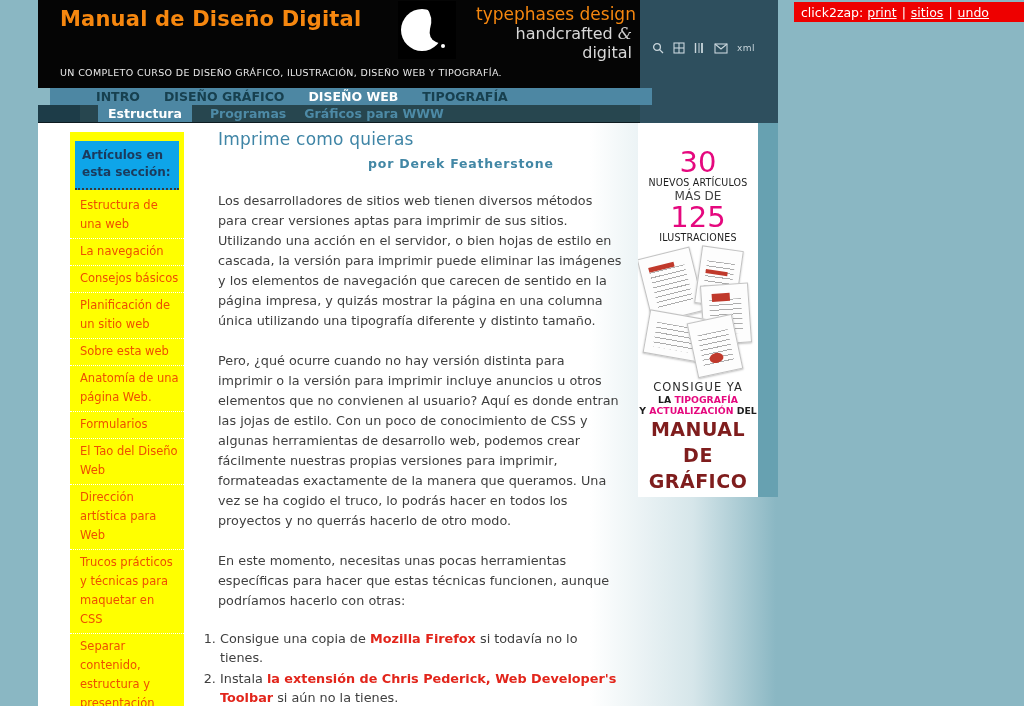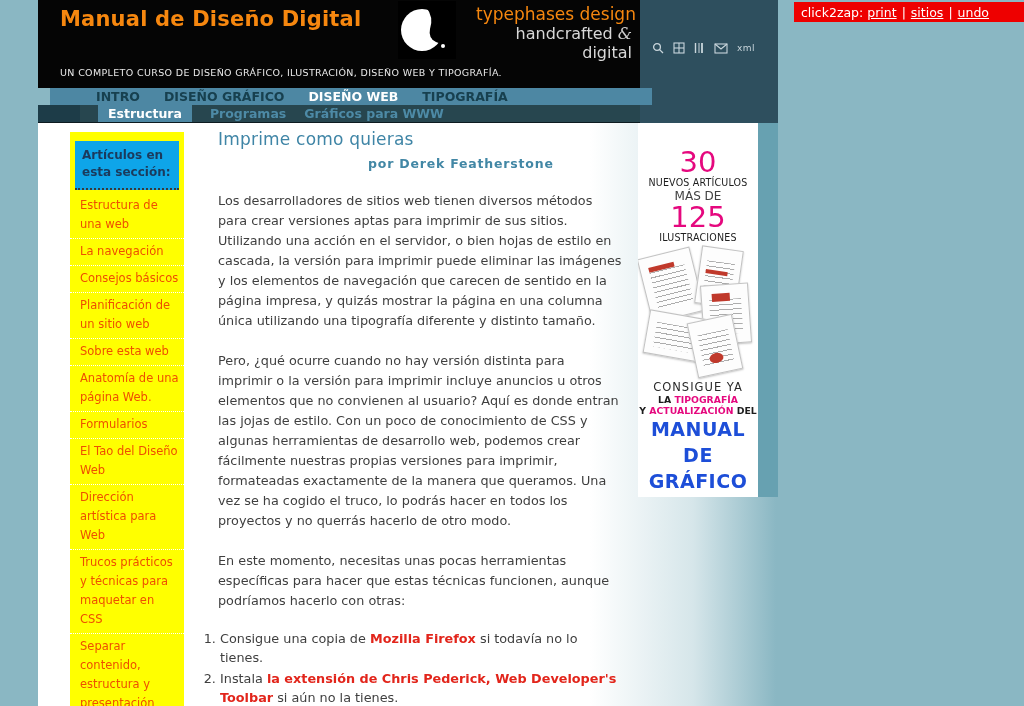--- a/index.html
+++ b/index.html
@@ -100,21 +100,21 @@
     position:absolute; left:600px; top:0; width:120px; height:374px;
     background:#ffffff; text-align:center; overflow:hidden; cursor:pointer;
   }
   .ad-band { position:absolute; left:720px; top:0; width:20px; height:374px; background:#67a1b1; }
   .ad-num { color:#e5087e; font-size:29px; line-height:29px; font-weight:500; }
   .ad-num-label { color:#1d1d1d; font-size:10px; letter-spacing:.2px; line-height:12px; transform:scaleX(.95); }
   .ad-more { color:#404040; font-size:12px; line-height:14px; }
   .ad-cta { color:#2a2a2a; font-size:11.5px; letter-spacing:1px; margin-top:4px; line-height:14px; }
   .ad-line { font-size:9.3px; font-weight:bold; line-height:11px; color:#1d1d1d; }
   .pink { color:#e5087e; }
-  .ad-big { color:#1d4ed8; font-size:19px; font-weight:bold; line-height:26px; letter-spacing:.5px; }
+  .ad-big { color:#7f1d1d; font-size:19px; font-weight:bold; line-height:26px; letter-spacing:.5px; }
 
   
   .collage { position:relative; width:112px; height:128px; margin:4px auto 2px auto; }
   .card {
     position:absolute; background:#fdfdfd; border:1px solid #c2c2c2;
     box-shadow:0 1px 2px rgba(0,0,0,.25);
     background-image:repeating-linear-gradient(#adadad 0 1px, transparent 1px 5px);
     background-size:70% 60%; background-repeat:no-repeat; background-position:50% 60%;
   }
   .card .blot { position:absolute; background:#c0392b; }

